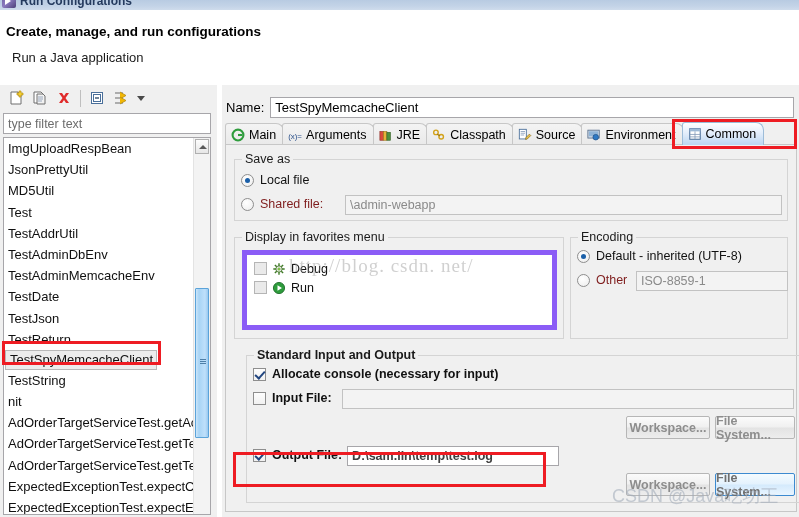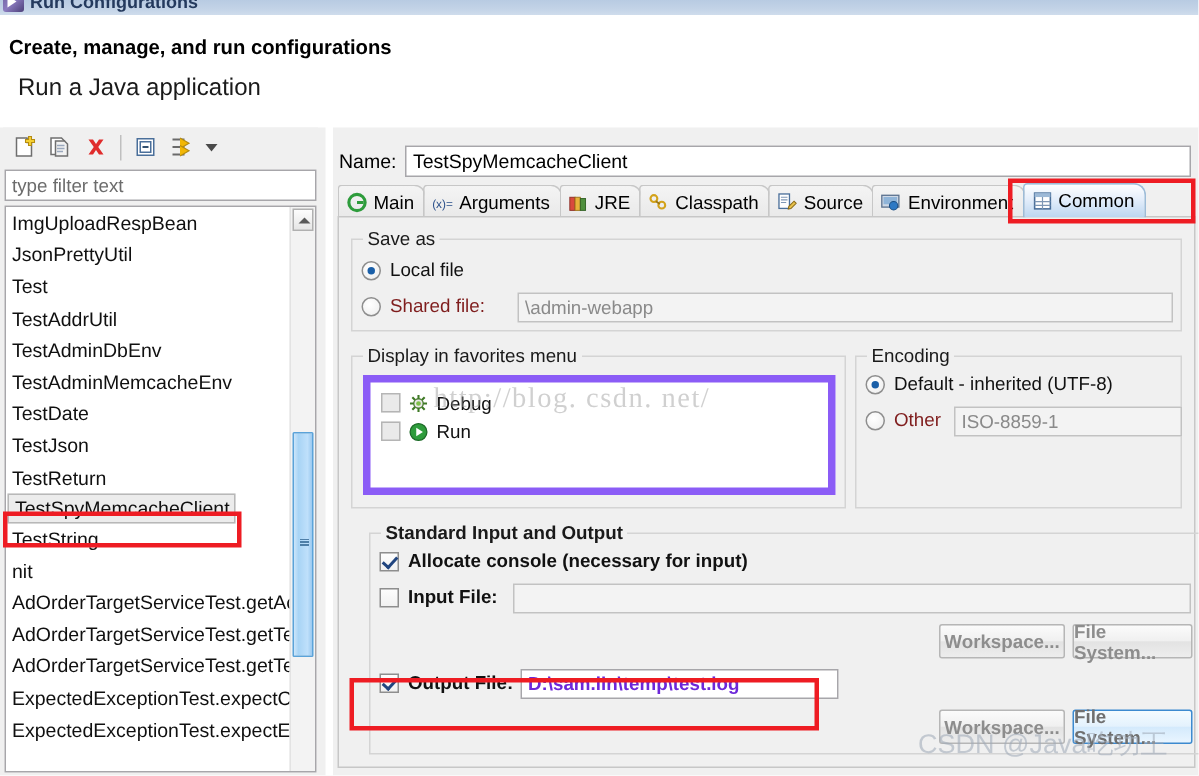--- a/index.html
+++ b/index.html
@@ -48,21 +48,21 @@
   .header {
     position: absolute; left: 0; top: 10px; width: 799px; height: 74px;
     background: #fff;
   }
   .header-title {
     position: absolute; left: 6px; top: 14px;
     font-weight: bold; font-size: 13.5px; color: #000;
   }
   .header-sub {
     position: absolute; left: 12px; top: 40px;
-    font-size: 16px; color: #1a1a1a;
+    font-size: 13px; color: #1a1a1a;
   }
 
   
   .left-pane {
     position: absolute; left: 0; top: 85px; width: 217px; height: 432px;
     background: #f0f0f0;
   }
   .toolbar {
     position: absolute; left: 2px; top: 0; width: 210px; height: 26px;
     background: #f0f0f0;
@@ -246,21 +246,21 @@
   .rlabel.dim { color: #7f1d1d; }
 
   .textfield {
     height: 20px; box-sizing: border-box;
     border: 1px solid #c2c2c2; background: #f3f3f3;
     font-size: 12.5px; color: #8a8a8a;
     padding: 2px 0 0 4px;
     overflow: hidden; white-space: nowrap;
   }
   .textfield.enabled {
-    background: #fff; color: #6d28d9; border-color: #a7a6aa;
+    background: #fff; color: #404040; border-color: #a7a6aa;
   }
 
   .listbox {
     position: absolute;
     border: 5px solid #8b5cf6; background: #fff;
     box-sizing: border-box;
   }
   .fav-row {
     display: flex; align-items: center; gap: 5px;
     height: 19px; padding-left: 7px;
@@ -359,20 +359,21 @@
     </div>
     <div class="tb-caret"></div>
   </div>
 
   <div class="filter-box" title="type filter text">type filter text</div>
 
   <div class="list-outer">
     <div class="list-items" id="config-list">
         <div class="list-item">ImgUploadRespBean</div>
         <div class="list-item">JsonPrettyUtil</div>
+        <div class="list-item">MD5Util</div>
         <div class="list-item">Test</div>
         <div class="list-item">TestAddrUtil</div>
         <div class="list-item">TestAdminDbEnv</div>
         <div class="list-item">TestAdminMemcacheEnv</div>
         <div class="list-item">TestDate</div>
         <div class="list-item">TestJson</div>
         <div class="list-item">TestReturn</div>
         <div class="list-item selected">TestSpyMemcacheClient</div>
         <div class="list-item">TestString</div>
         <div class="list-item">nit</div>

